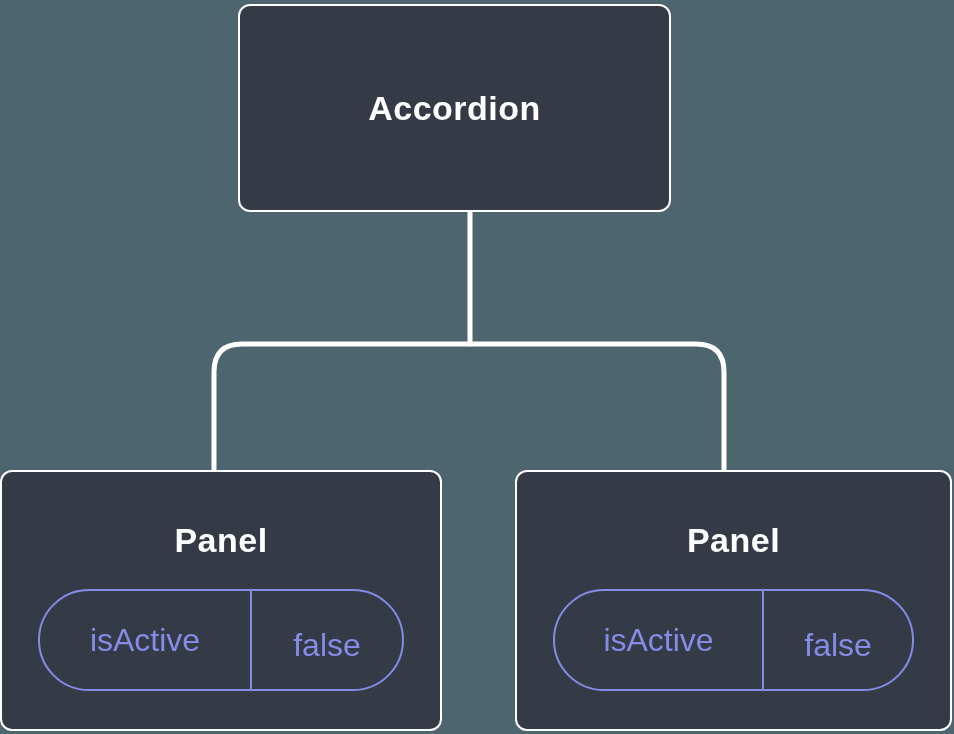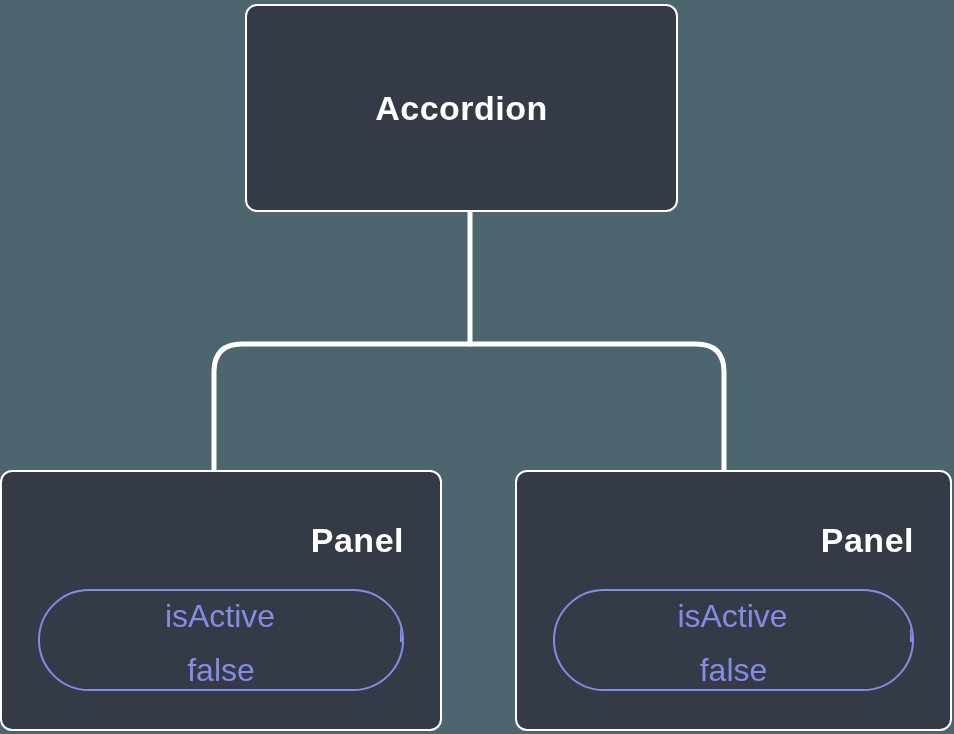--- a/index.html
+++ b/index.html
@@ -24,21 +24,21 @@
     pointer-events: none;
   }
   .node {
     position: absolute;
     box-sizing: border-box;
     background: #343a46;
     border: 2.5px solid #ffffff;
     border-radius: 12px;
   }
   .node-root {
-    left: 245px;
+    left: 238px;
     top: 4px;
     width: 433px;
     height: 208px;
     display: flex;
     align-items: center;
     justify-content: center;
   }
   .node-title {
     color: #ffffff;
     font-size: 34px;
@@ -55,32 +55,30 @@
     left: 0px;
     width: 442px;
   }
   .node-panel-right {
     left: 515px;
     width: 437px;
   }
   .node-panel .node-title {
     line-height: 56px;
     height: 56px;
-    text-align: right;
   }
   .state-pill {
     box-sizing: border-box;
     margin-top: 21px;
     height: 102px;
     border: 2px solid #858ce7;
     border-radius: 51px;
     display: flex;
     align-items: stretch;
     overflow: hidden;
-    flex-direction: column;
   }
   .pill-cell {
     display: flex;
     align-items: center;
     justify-content: center;
     color: #858ce7;
     font-size: 32px;
     font-weight: 400;
   }
   .pill-key {

